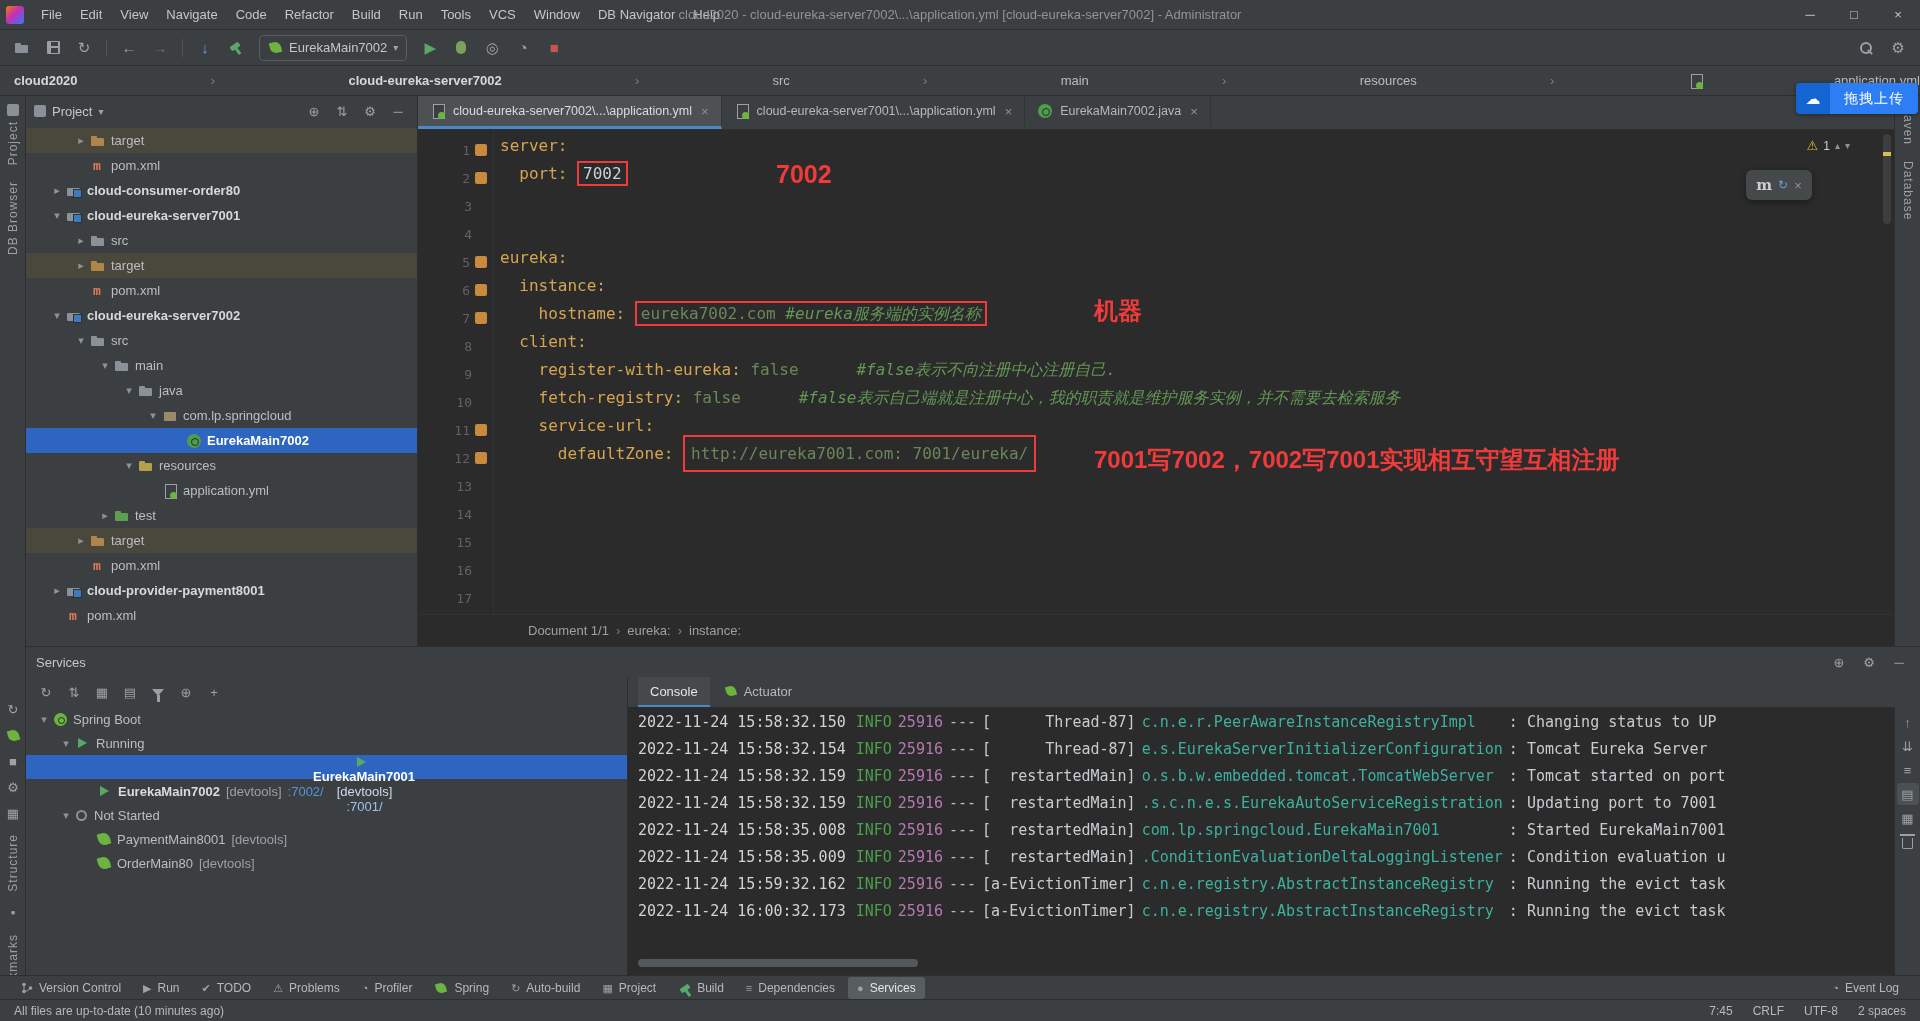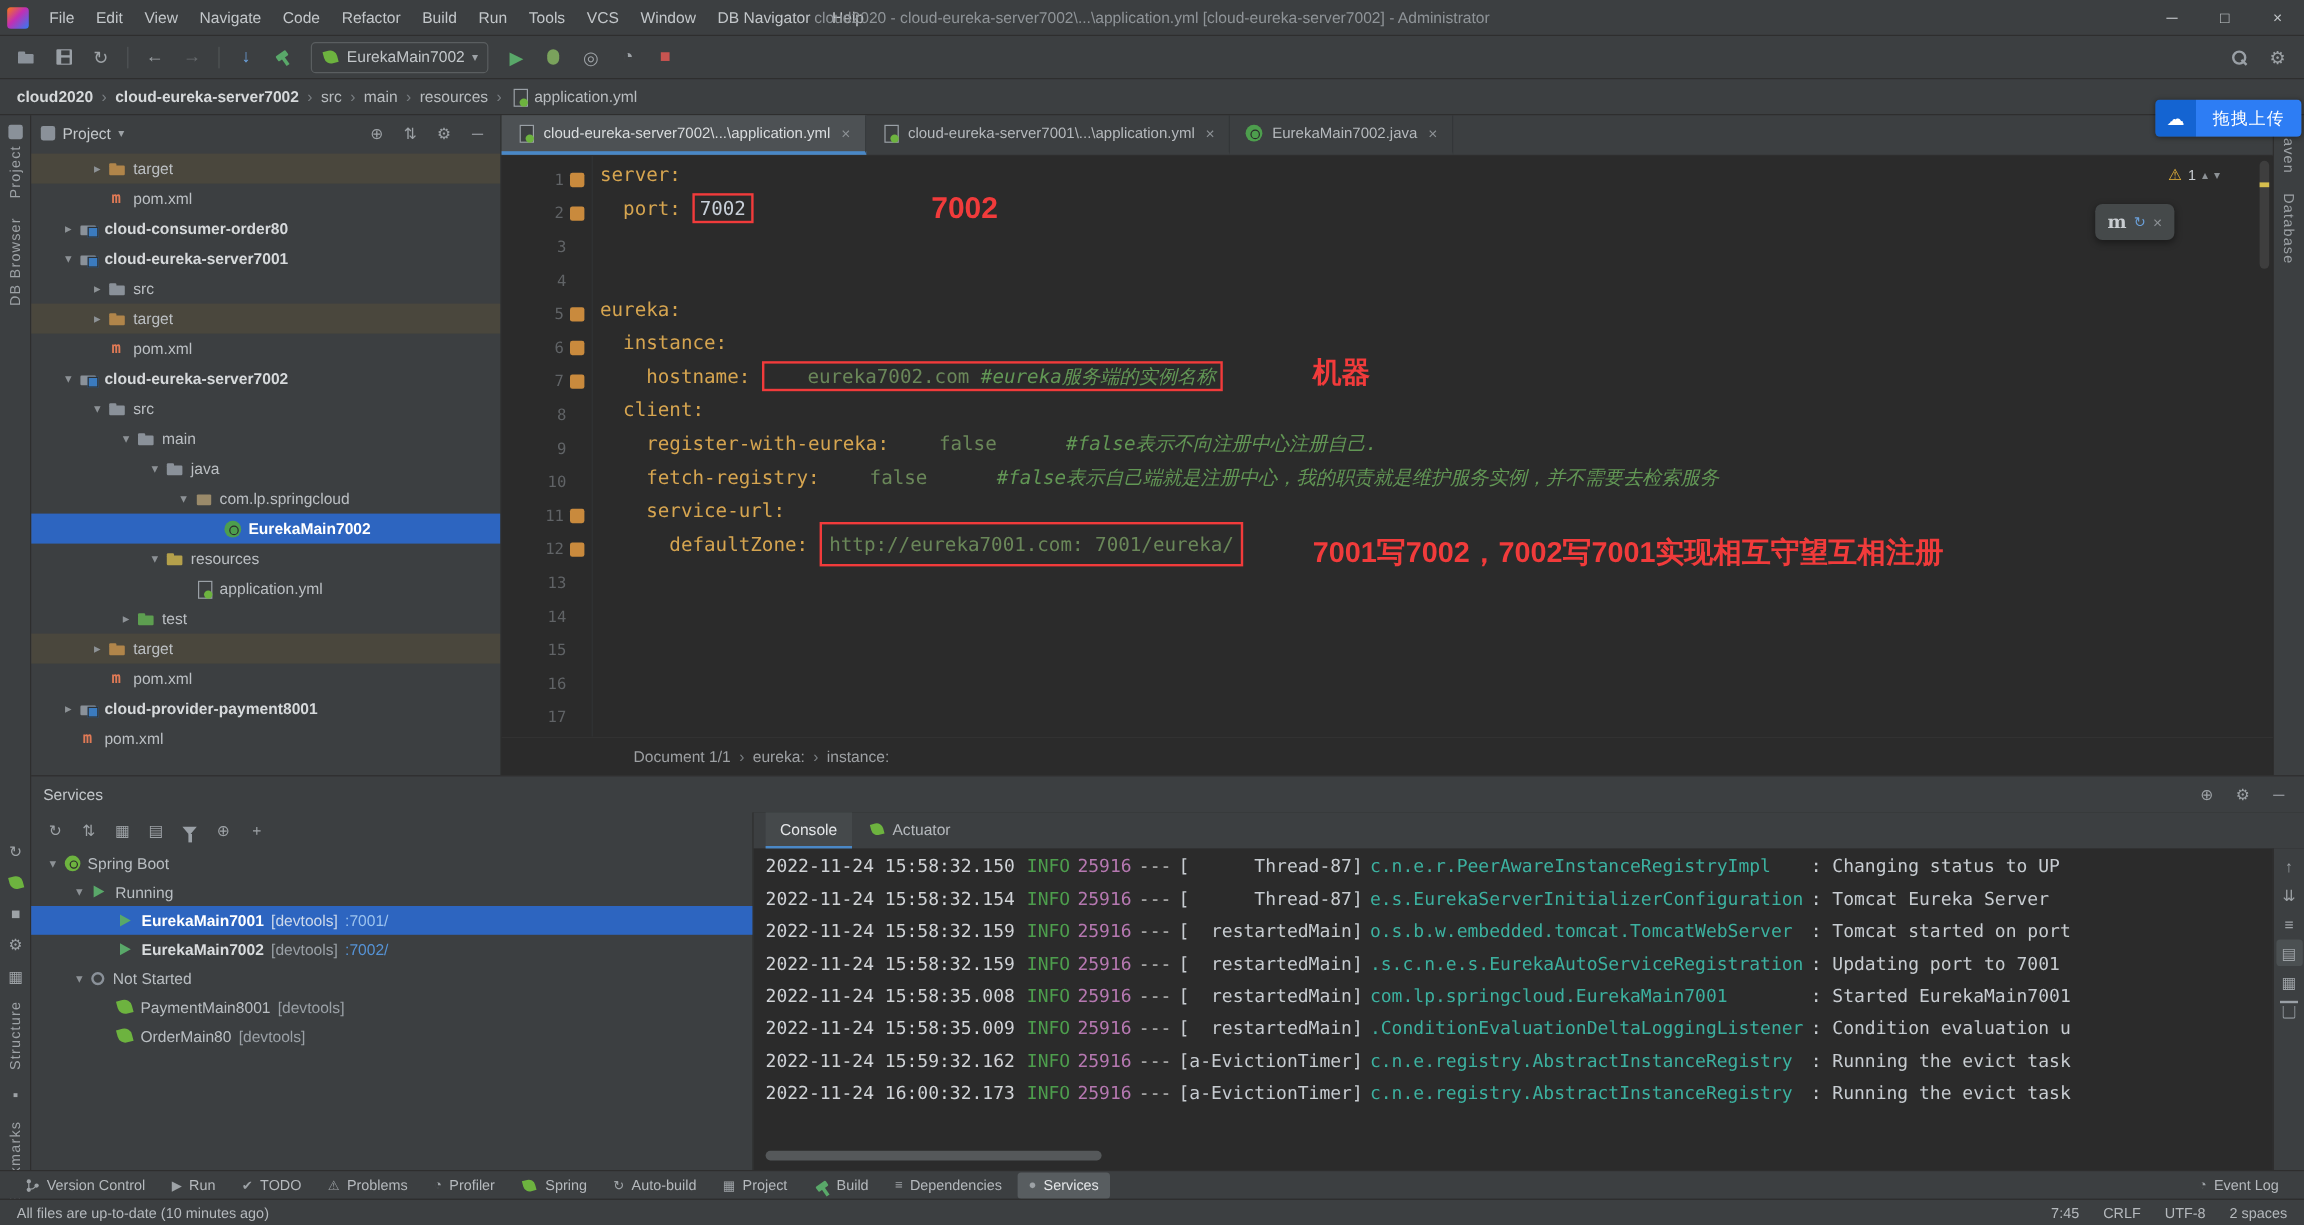--- a/index.html
+++ b/index.html
@@ -14,21 +14,21 @@
   .win-btns { margin-left:auto; display:flex; height:30px; }
   .win-btn { width:44px; height:30px; display:flex; align-items:center; justify-content:center; color:#c3c7ca; font-size:13px; }
 
   #toolbar { position:absolute; top:30px; left:0; right:0; height:36px; background:#3c3f41; border-bottom:1px solid #2e2e2e; display:flex; align-items:center; padding:0 8px; gap:3px; }
   .tbtn { width:28px; height:26px; display:flex; align-items:center; justify-content:center; border-radius:3px; color:#9da2a6; font-size:15px; }
   .tsep { width:1px; height:18px; background:#515557; margin:0 5px; }
   .runcfg { display:flex; align-items:center; gap:6px; height:26px; padding:0 8px; border:1px solid #5a5e60; border-radius:4px; margin:0 6px; color:#c3c7ca; }
   .tb-right { margin-left:auto; display:flex; align-items:center; gap:4px; }
   .green { color:#59a869; } .red { color:#c75450; } .blue { color:#6a9fd8; } .dim { opacity:.45; }
 
-  #crumbbar { position:absolute; top:66px; left:0; right:0; height:30px; background:#3c3f41; border-bottom:1px solid #2e2e2e; display:flex; align-items:center; padding-left:14px; }
+  #crumbbar { position:absolute; top:66px; left:0; right:0; height:30px; background:#3c3f41; border-bottom:1px solid #2e2e2e; display:flex; align-items:center; padding-left:14px;justify-content:space-between; }
   .crumb { color:#b8bcbf; }
   .crumb.b { font-weight:bold; color:#d6d9db; }
   .crumb-sep { color:#7a7f83; padding:0 7px; }
 
   
   .ic { width:16px; height:16px; position:relative; flex:none; display:inline-block; }
   .fold::before { content:""; position:absolute; left:1px; top:5px; width:13px; height:8px; background:#8a9199; border-radius:1px; }
   .fold::after  { content:""; position:absolute; left:1px; top:3px; width:6px; height:3px; background:#8a9199; border-radius:1px 1px 0 0; }
   .fold.ex::before,.fold.ex::after { background:#b0854a; }
   .fold.test::before,.fold.test::after { background:#5d9e50; }
@@ -93,21 +93,21 @@
 
   #ebody { flex:1; display:flex; position:relative; overflow:hidden; }
   #gutter { width:76px; flex:none; padding-top:6px; border-right:1px solid #313335; }
   .gut { height:28px; display:flex; align-items:center; justify-content:flex-end; padding-right:4px; gap:5px; }
   .gnum { color:#606366; font:13px "DejaVu Sans Mono",monospace; width:26px; text-align:right; }
   .gico { width:12px; height:12px; flex:none; }
   .gico.on { background:#c98a3d; border-radius:2px; margin-right:2px; }
   #codecol { flex:1; padding:6px 0 0 6px; position:relative; min-width:0; }
   .cl { height:28px; white-space:pre; font:16px "DejaVu Sans Mono",monospace; color:#a9b7c6; }
   .yk { color:#d6a550; }
-  .yv { color:#6a8759;margin-left:32px; }
+  .yv { color:#6a8759; }
   .ynum { color:#c8d0d9; }
   .yc { color:#629755; font-style:italic; }
   .yurl { color:#6a8759; }
   .rbox { border:2px solid #f13b3b; padding:1px 4px; }
   .rbox.big { padding:7px 6px; }
 
   .ann { position:absolute; color:#f13b3b; font-weight:bold; pointer-events:none; }
   #ann-port { left:282px; top:30px; font-size:25px; }
   #ann-host { left:600px; top:164px; font-size:24px; line-height:33px; width:810px; }
   #ann-zone { left:600px; top:314px; font-size:24px; }
@@ -137,21 +137,21 @@
   #svc-body { flex:1; display:flex; min-height:0; }
   #svc-left { width:602px; flex:none; display:flex; flex-direction:column; border-right:1px solid #2e2e2e; }
   #svc-tools { height:30px; display:flex; align-items:center; padding:0 8px; gap:4px; flex:none; }
   .svc-tool { width:24px; height:24px; display:flex; align-items:center; justify-content:center; color:#9da2a6; font-size:13px; border-radius:3px; }
   .srow { height:24px; display:flex; align-items:center; color:#b9bec2; cursor:default; }
   .srow .chev { width:16px; text-align:center; color:#8d9296; font-size:11px; }
   .srow .lbl { margin-left:5px; white-space:nowrap; }
   .srow .nm { font-weight:bold; color:#d9dcde; margin-left:5px; }
   .srow .dev { color:#9aa0a6; margin-left:6px; }
   .srow .lnk { color:#5693d6; margin-left:6px; }
-  .srow.sel { background:#2d65c0; }
+  .srow.sel { background:#2d65c0;flex-direction:column; }
   .srow.sel .nm { color:#fff; }
   .srow.sel .dev { color:#cdd9ea; }
   .srow.sel .lnk { color:#9cc3ee; }
 
   #console { flex:1; min-width:0; display:flex; flex-direction:column; background:#2b2b2b; position:relative; }
   #con-tabs { height:30px; background:#3c3f41; display:flex; align-items:center; padding-left:10px; gap:2px; flex:none; }
   .ctab { display:flex; align-items:center; gap:6px; padding:0 12px; height:30px; color:#b5b9bd; border-bottom:2px solid transparent; }
   .ctab.active { color:#e4e6e8; background:#45494b; border-bottom-color:#4a88c7; }
   #logs { flex:1; padding:6px 30px 0 10px; overflow:hidden; }
   .lrow { height:27px; line-height:27px; white-space:pre; font:15px "DejaVu Sans Mono",monospace; color:#c7ccd1; }

